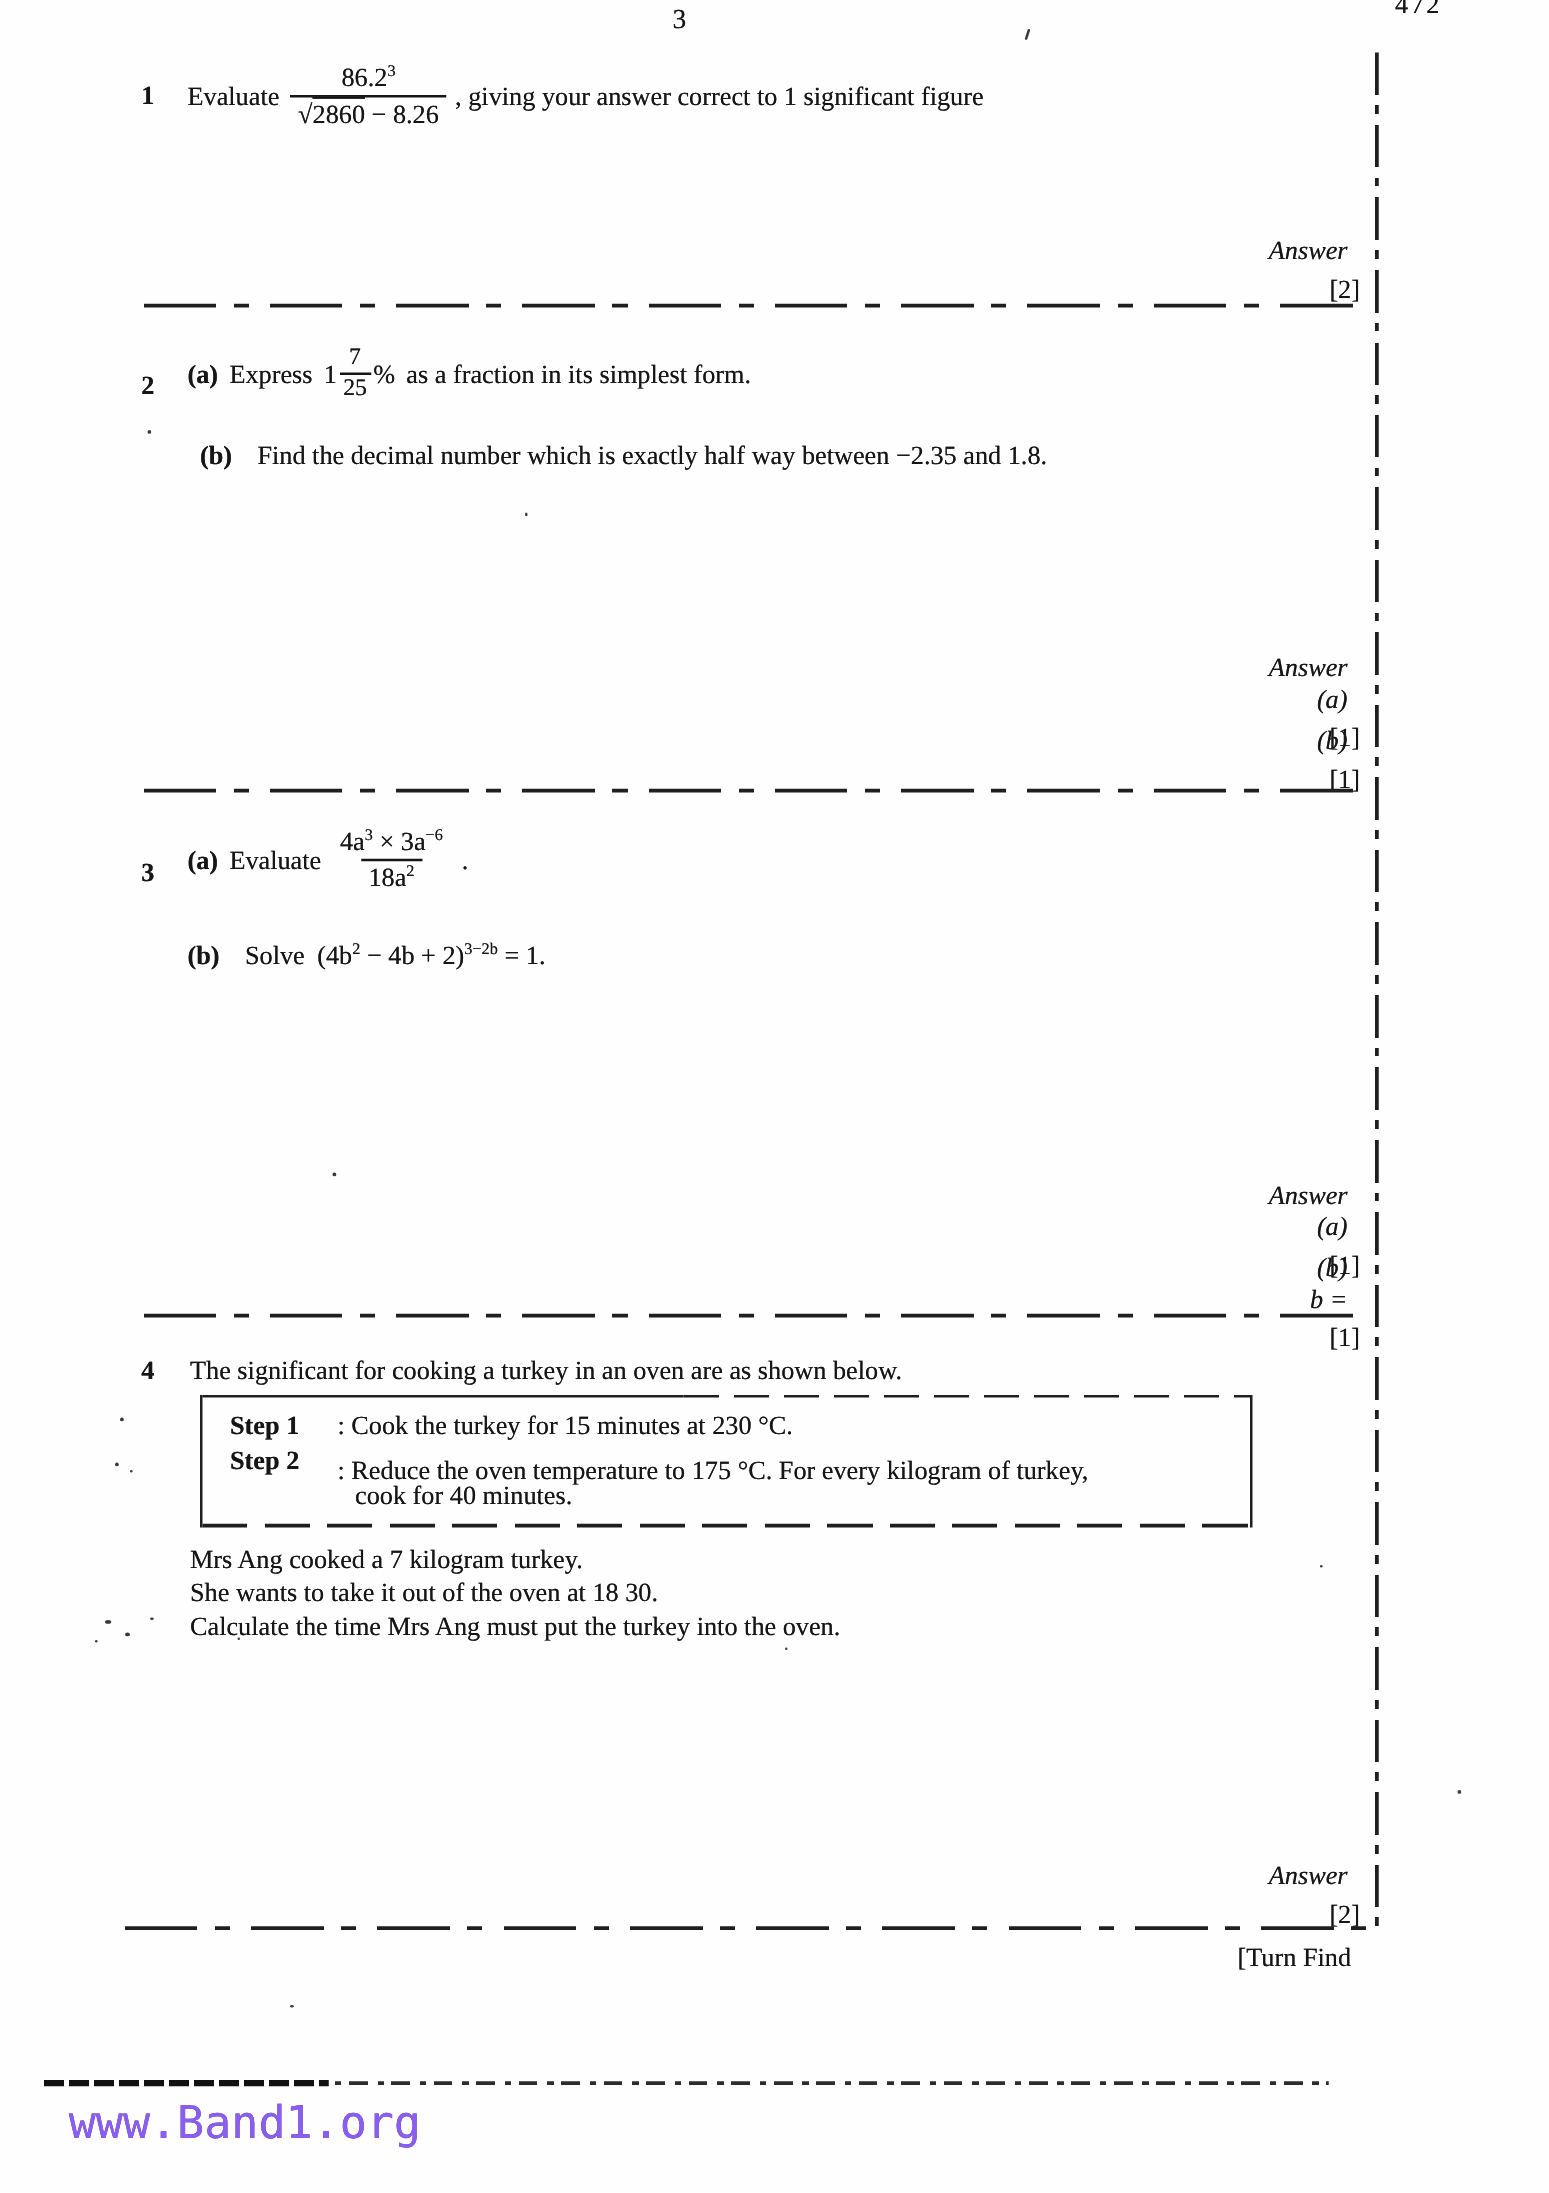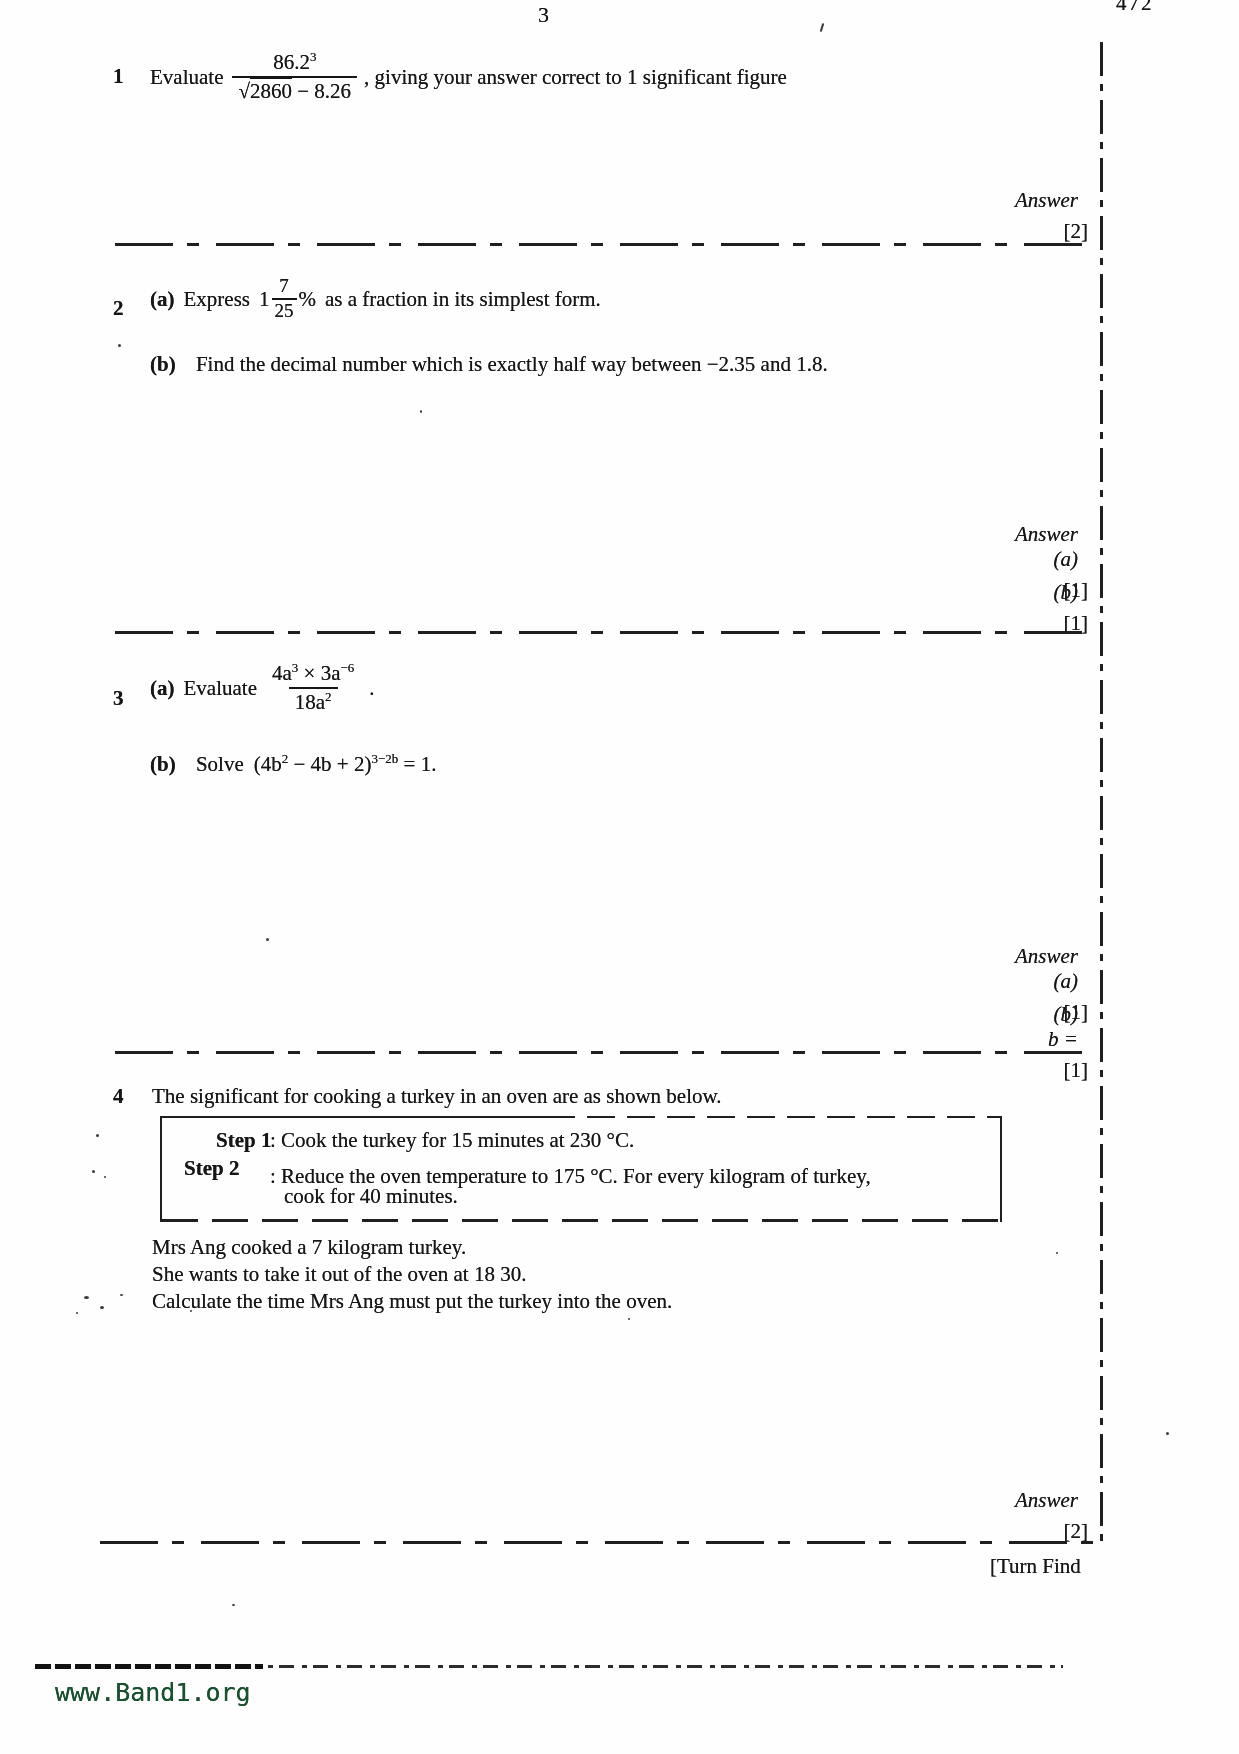--- a/index.html
+++ b/index.html
@@ -31,21 +31,21 @@
   .edge-top-l{position:absolute;top:0;left:0;width:46%;height:2px;background:#1f1f1f;}
   .edge-top-r{position:absolute;top:0;left:46%;right:0;height:2px;background:repeating-linear-gradient(90deg,#1f1f1f 0 28px,transparent 28px 40px);}
   .edge-bottom{position:absolute;bottom:0;left:0;right:0;height:3px;background:repeating-linear-gradient(90deg,#1f1f1f 0 36px,transparent 36px 50px);}
   .stepbox .lbl{position:absolute;font-size:21px;font-weight:bold;white-space:nowrap;}
   .stepbox .txt{position:absolute;font-size:21px;white-space:nowrap;}
   .lines{position:absolute;left:152px;top:1234px;font-size:21px;line-height:27px;white-space:nowrap;}
   .bottomrule-a{position:absolute;left:35px;top:1664px;width:228px;height:5px;
     background:repeating-linear-gradient(90deg,#111 0 16px,transparent 16px 20px);}
   .bottomrule-b{position:absolute;left:268px;top:1665px;width:795px;height:3px;
     background:repeating-linear-gradient(90deg,#2c2c2c 0 5px,transparent 5px 11px,#2c2c2c 11px 26px,transparent 26px 34px);}
-  .site{position:absolute;left:55px;top:1678px;font-family:"DejaVu Sans Mono",monospace;font-size:25px;color:#14532d;}
+  .site{position:absolute;left:55px;top:1678px;font-family:"DejaVu Sans Mono",monospace;font-size:36px;color:#8b5cf6;}
   .speck{position:absolute;background:#3a3a3a;border-radius:50%;}
 </style>
 </head>
 <body>
 
 <div class="page">
 
   <div class="t" style="left:538px;top:2px;font-size:22px;">3</div>
   <div class="t" style="left:1116px;top:-9px;letter-spacing:2px;">472</div>
 
@@ -74,21 +74,21 @@
     <span style="display:inline-flex;align-items:center;">
       <span>1</span>
       <span class="frac small" style="margin:0 2px;">
         <span class="fn">7</span>
         <span class="fd">25</span>
       </span>
       <span>%</span>
     </span>
     <span>as a fraction in its simplest form.</span>
   </div>
-  <div class="t" style="left:150px;top:352px;">
+  <div class="t" style="left:160px;top:352px;">
     <span class="b">(b)</span>
     <span style="margin-left:15px;">Find the decimal number which is exactly half way between −2.35 and 1.8.</span>
   </div>
   <div class="ansrow" style="left:640px;top:522px;width:448px;">
     <span class="lbl">Answer</span>
     <span class="prt">(a)</span>
     <span class="leader"></span>
     <span class="marks">[1]</span>
   </div>
   <div class="ansrow" style="left:765px;top:580px;width:323px;">
@@ -126,21 +126,21 @@
   </div>
   <div class="sep" style="left:115px;top:1051px;width:972px;"></div>
 
   <div class="t b" style="left:113px;top:1084px;">4</div>
   <div class="t" style="left:152px;top:1084px;">The significant for cooking a turkey in an oven are as shown below.</div>
 
   <div class="stepbox">
     <div class="edge-top-l"></div>
     <div class="edge-top-r"></div>
     <div class="edge-bottom"></div>
-    <span class="lbl" style="left:22px;top:12px;margin-left:32px;">Step 1</span>
+    <span class="lbl" style="left:22px;top:12px;">Step 1</span>
     <span class="txt" style="left:108px;top:12px;font-family:Liberation Serif, serif;">: Cook the turkey for 15 minutes at 230 °C.</span>
     <span class="lbl" style="left:22px;top:40px;">Step 2</span>
     <span class="txt" style="left:108px;top:48px;font-family:Liberation Serif, serif;">: Reduce the oven temperature to 175 °C. For every kilogram of turkey,</span>
     <span class="txt" style="left:122px;top:68px;">cook for 40 minutes.</span>
   </div>
 
   <div class="lines">
     <div>Mrs Ang cooked a 7 kilogram turkey.</div>
     <div>She wants to take it out of the oven at 18 30.</div>
     <div>Calculate the time Mrs Ang must put the turkey into the oven.</div>

